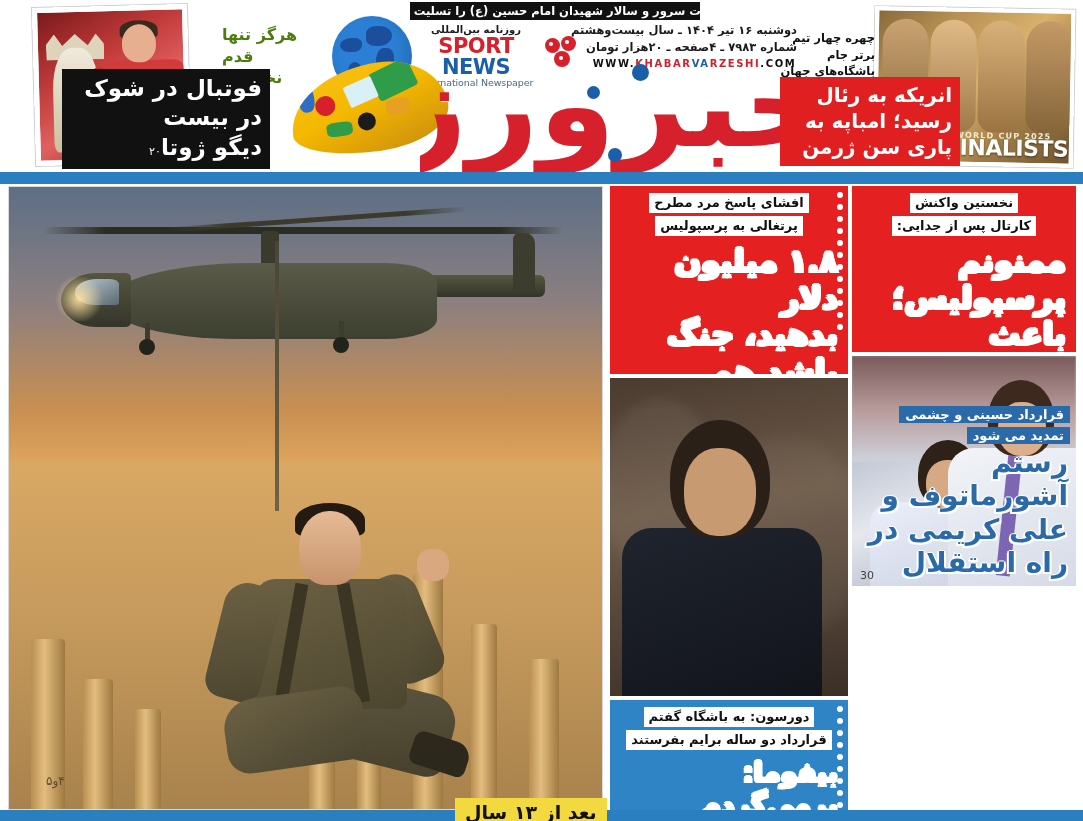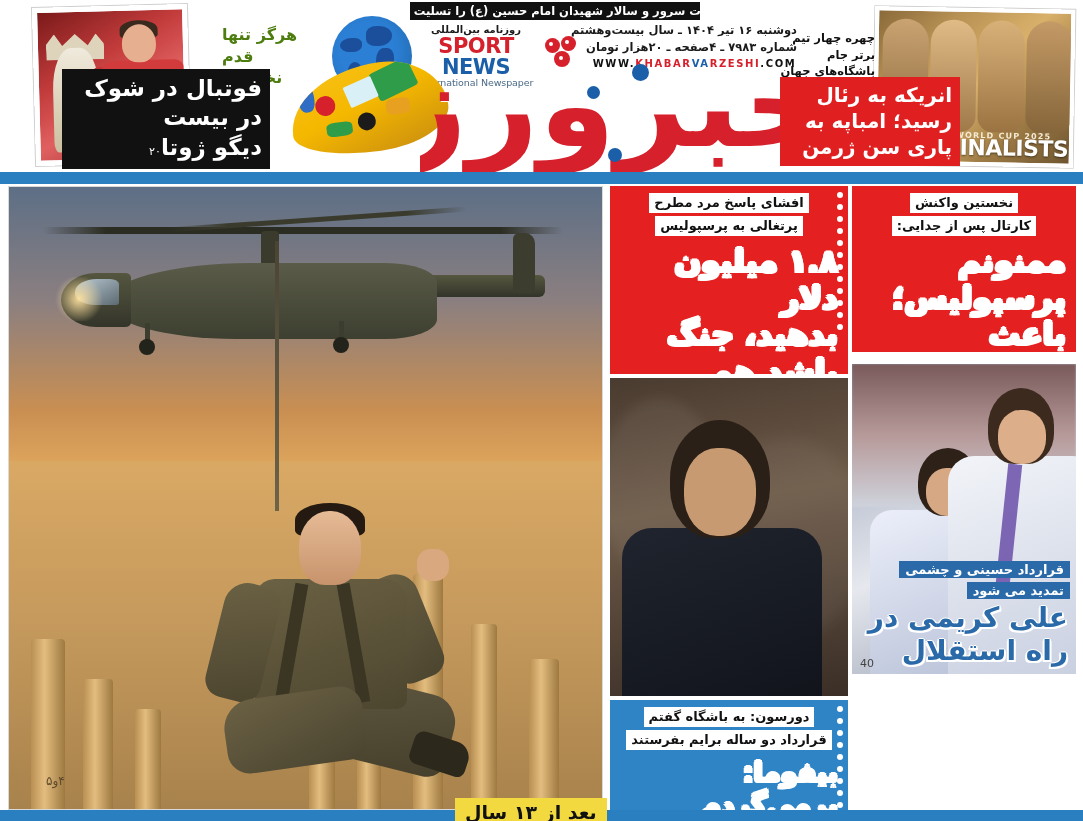--- a/index.html
+++ b/index.html
@@ -255,23 +255,22 @@
     text-shadow: -1.5px 0 0 #fff, 1.5px 0 0 #fff, 0 -1.5px 0 #fff, 0 1.5px 0 #fff,
                  2px 2px 0 #fff, -2px 2px 0 #fff;
   }
   .art-title.small { font-size:27px; line-height:1.2; }
 
   .dotrail { position:absolute; top:6px; bottom:6px; width:6px; }
   .dotrail.right { right:5px; }
   .dotrail i { display:block; width:6px; height:6px; background:#fff; border-radius:50%; margin-bottom:6px; }
 
   .esteghlal-photo {
-    position:relative; width:100%; height:310px; overflow:hidden;
+    position:relative; width:100%; height:230px; overflow:hidden;
     background:linear-gradient(160deg,#8a93a8 0%, #c3c9d6 35%, #e6e8ee 58%, #9aa3b5 100%);
-    margin-top:8px;
   }
   .esteghlal-photo .crowd { position:absolute; left:0; top:0; width:100%; height:46%;
     background:linear-gradient(180deg,#7a5a5a,#b79a9a 50%, #cfd3dc); filter:blur(1px); }
   .esteghlal-photo .p1head { position:absolute; left:136px; top:24px; width:66px; height:76px; background:#3c2a1e; border-radius:50% 50% 40% 40%; }
   .esteghlal-photo .p1face { position:absolute; left:146px; top:46px; width:48px; height:54px; background:#dcae8a; border-radius:46%; }
   .esteghlal-photo .p1body { position:absolute; left:96px; top:92px; width:150px; height:218px; background:linear-gradient(160deg,#f2f4f8,#c8cfe0); border-radius:26px 26px 0 0; }
   .esteghlal-photo .p2head { position:absolute; left:66px; top:84px; width:60px; height:68px; background:#2e2118; border-radius:50% 50% 42% 42%; }
   .esteghlal-photo .p2face { position:absolute; left:74px; top:104px; width:44px; height:48px; background:#d6a884; border-radius:46%; }
   .esteghlal-photo .p2body { position:absolute; left:18px; top:146px; width:128px; height:164px; background:linear-gradient(160deg,#eceffa,#b9c2d8); border-radius:22px 22px 0 0; }
   .esteghlal-photo .stripe { position:absolute; left:150px; top:100px; width:14px; height:120px; background:#6a4fa8; opacity:.85; transform:rotate(6deg); }
@@ -529,24 +528,25 @@
         <span class="p1body"></span>
           <span class="stripe"></span>
         <span class="p1head"></span>
           <span class="p1face"></span>
         <div class="overlay-title">
           <div class="kick2">
             <span>قرارداد حسینی و چشمی</span><br>
             <span>تمدید می شود</span>
           </div>
           <div class="etitle">
+            <div>رستم آشورماتوف و</div>
             <div>علی کریمی در راه استقلال</div>
           </div>
         </div>
-        <span class="epg">40</span>
+        <span class="epg">30</span>
       </div>
 
       <div class="gap"></div>
 
     </div>
   </div>
 
   <div class="blue-rule-2"></div>
 </div>
 

